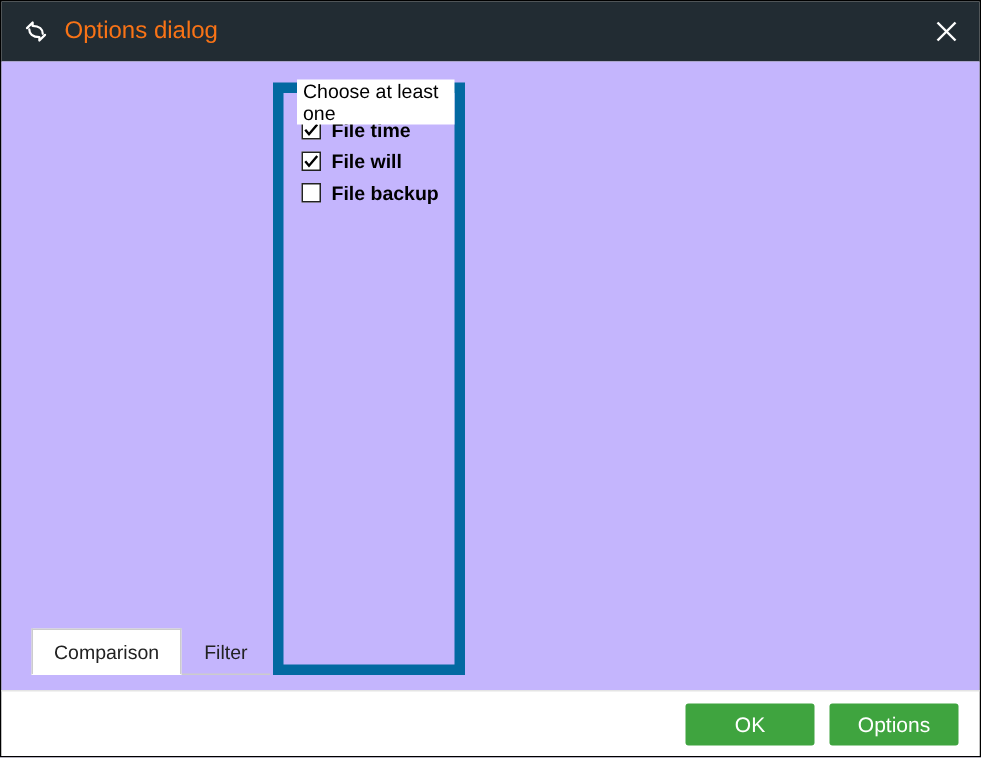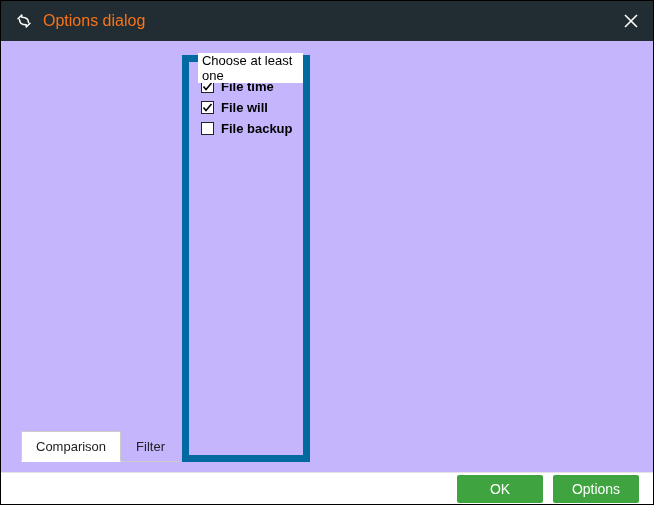--- a/index.html
+++ b/index.html
@@ -108,21 +108,21 @@
     cursor: pointer;
     flex-shrink: 0;
   }
   .checkbox svg { display: block; }
   .option-label {
     font-size: 13px;
     cursor: pointer;
   }
   .spacer { flex: 1; }
   .footer {
-    height: 32px;
+    height: 44px;
     display: flex;
     justify-content: flex-end;
     align-items: center;
     gap: 10px;
     padding: 0 14px;
     border-top: 1px solid #e4e4e4;
     background: #fff;
     flex-shrink: 0;
   }
   .btn {

